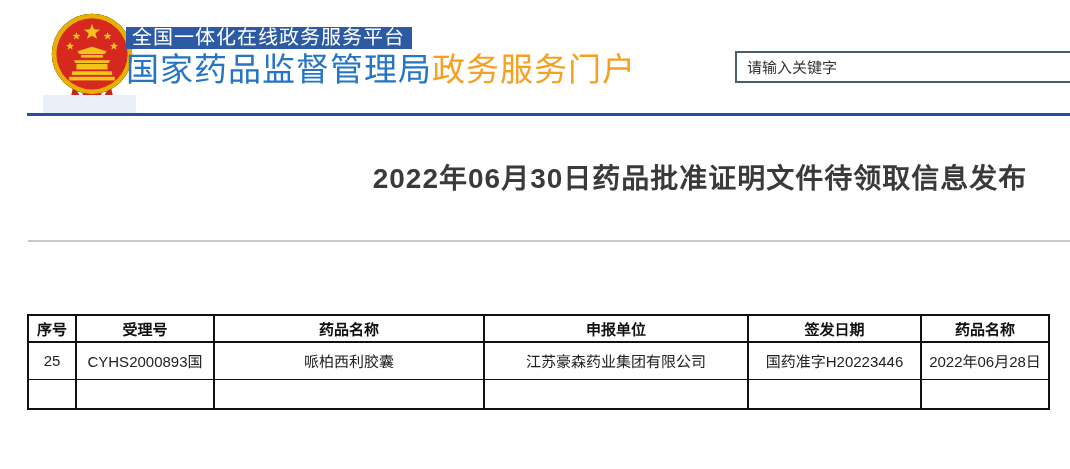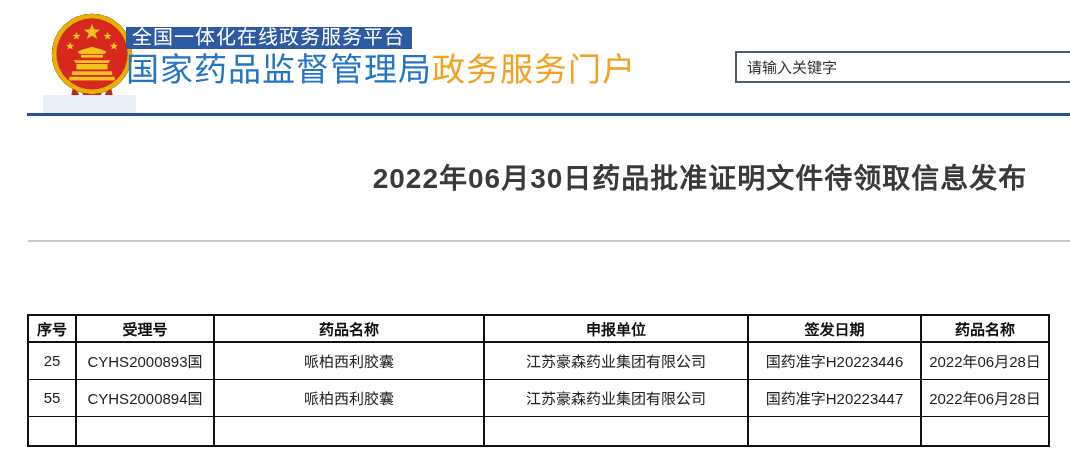--- a/index.html
+++ b/index.html
@@ -155,28 +155,20 @@
   </thead>
   <tbody>
     <tr>
       <td>25</td>
       <td>CYHS2000893国</td>
       <td>哌柏西利胶囊</td>
       <td>江苏豪森药业集团有限公司</td>
       <td>国药准字H20223446</td>
       <td>2022年06月28日</td>
     </tr>
-    <tr>
-      <td>55</td>
-      <td>CYHS2000894国</td>
-      <td>哌柏西利胶囊</td>
-      <td>江苏豪森药业集团有限公司</td>
-      <td>国药准字H20223447</td>
-      <td>2022年06月28日</td>
-    </tr>
     <tr class="partial-row">
       <td></td>
       <td></td>
       <td></td>
       <td></td>
       <td></td>
       <td></td>
     </tr>
   </tbody>
 </table>

